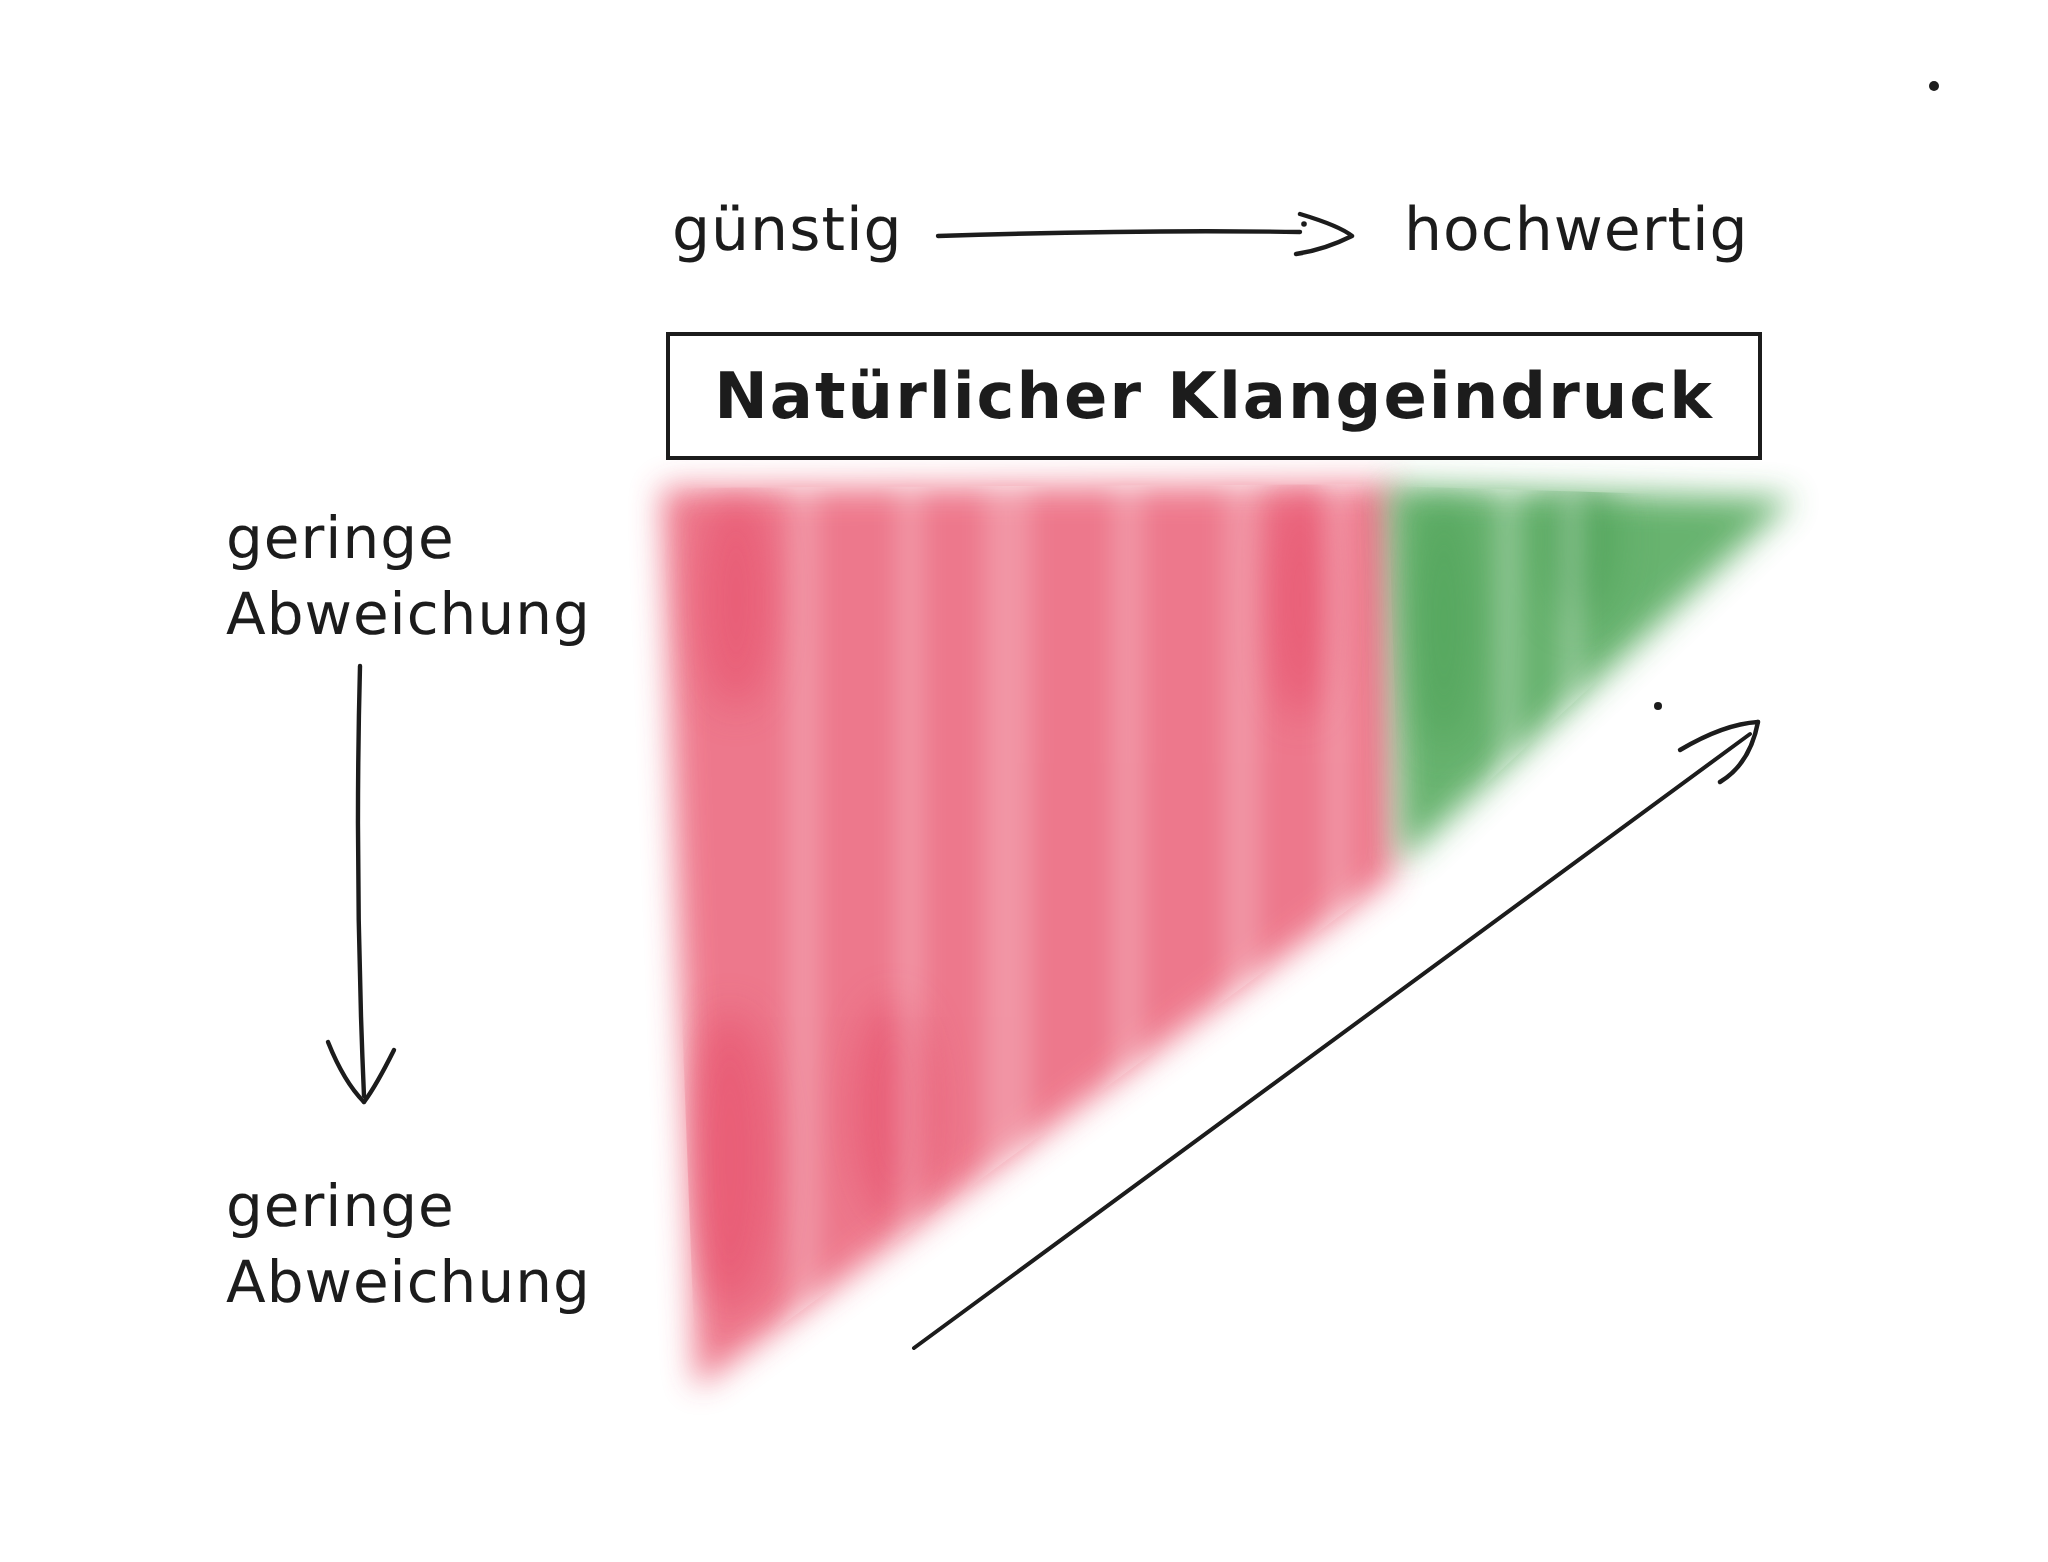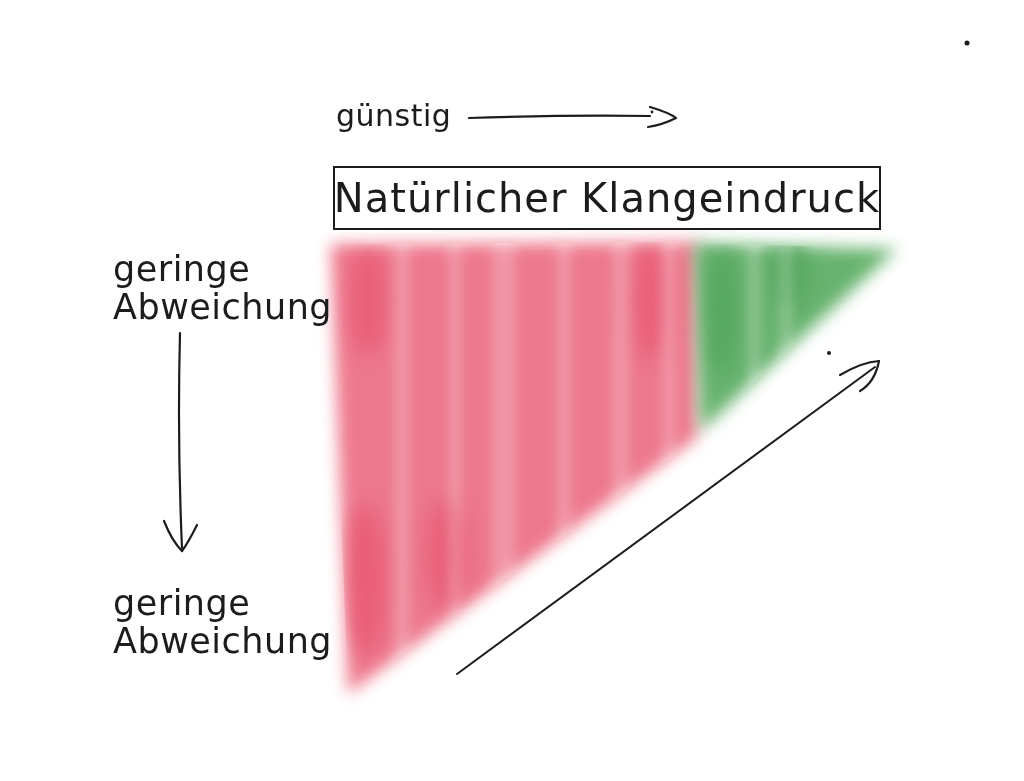--- a/index.html
+++ b/index.html
@@ -23,26 +23,27 @@
     left: 333px; top: 166px;
     width: 548px; height: 64px;
     box-sizing: border-box;
     border: 2px solid #1c1c1c;
     background: #ffffff;
     display: flex;
     align-items: center;
     justify-content: center;
   }
   .title-text {
-    font-size: 40px;
+    font-size: 32px;
     letter-spacing: 1px;
     white-space: nowrap;
+    font-weight: bold;
   }
   .y-label {
-    font-size: 35px;
+    font-size: 29px;
     line-height: 38px;
     letter-spacing: 0.5px;
   }
   .y-label span { display: block; }
 </style>
 </head>
 <body>
 
 <div class="canvas">
 
@@ -120,20 +121,21 @@
     </g>
 
     <g fill="#1c1c1c">
       <circle cx="652" cy="112" r="1.4"></circle>
       <circle cx="829" cy="353" r="2"></circle>
       <circle cx="967" cy="43" r="2.5"></circle>
     </g>
   </svg>
 
   <div class="abs axis-label" style="left:336px; top:98px;">günstig</div>
+  <div class="abs axis-label" style="left:702px; top:98px;">hochwertig</div>
 
   <div class="abs title-box">
     <span class="title-text">Natürlicher Klangeindruck</span>
   </div>
 
   <div class="abs y-label" style="left:113px; top:250px;">
     <span>geringe</span>
     <span>Abweichung</span>
   </div>
   <div class="abs y-label" style="left:113px; top:584px;">

